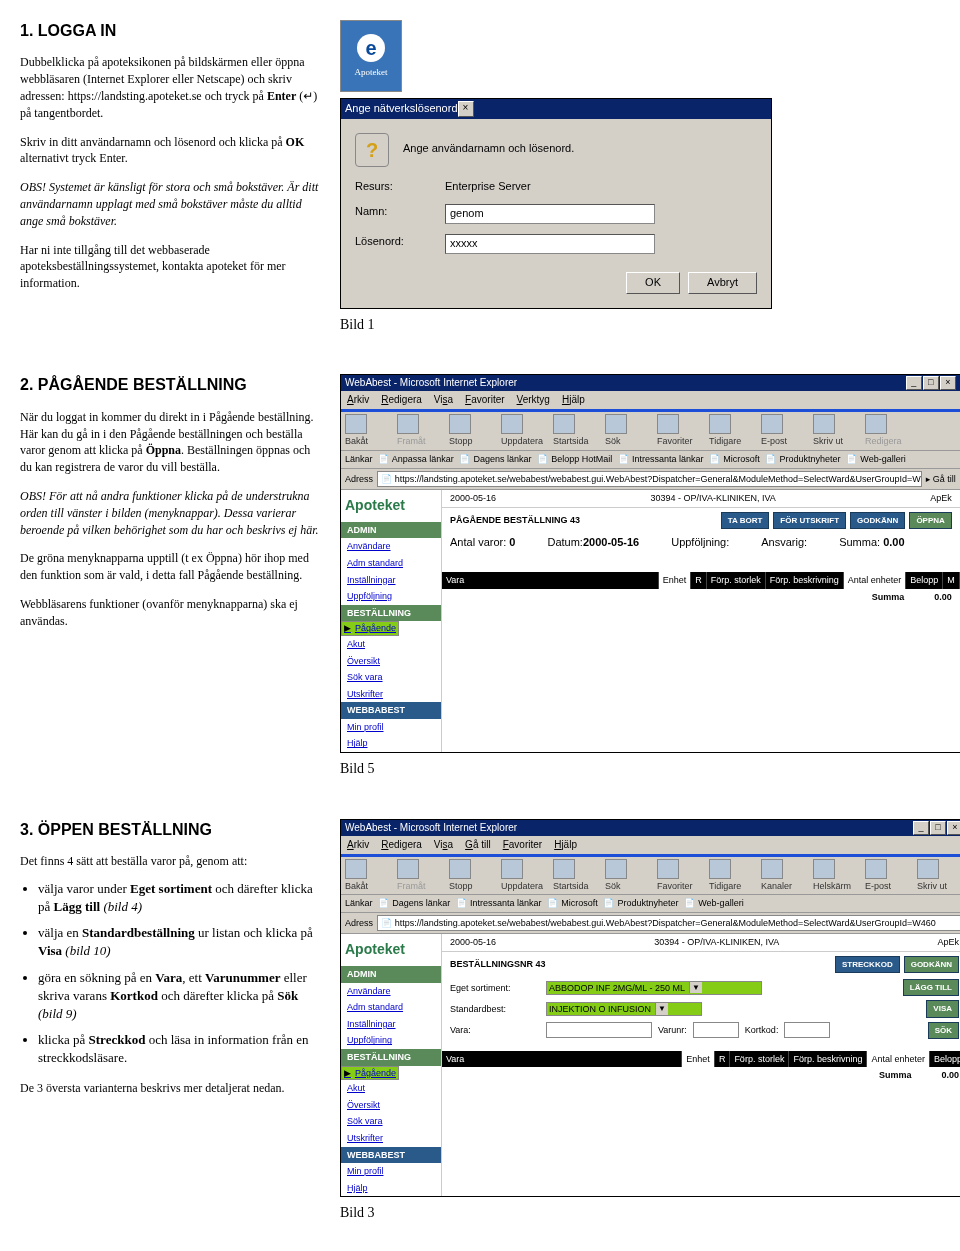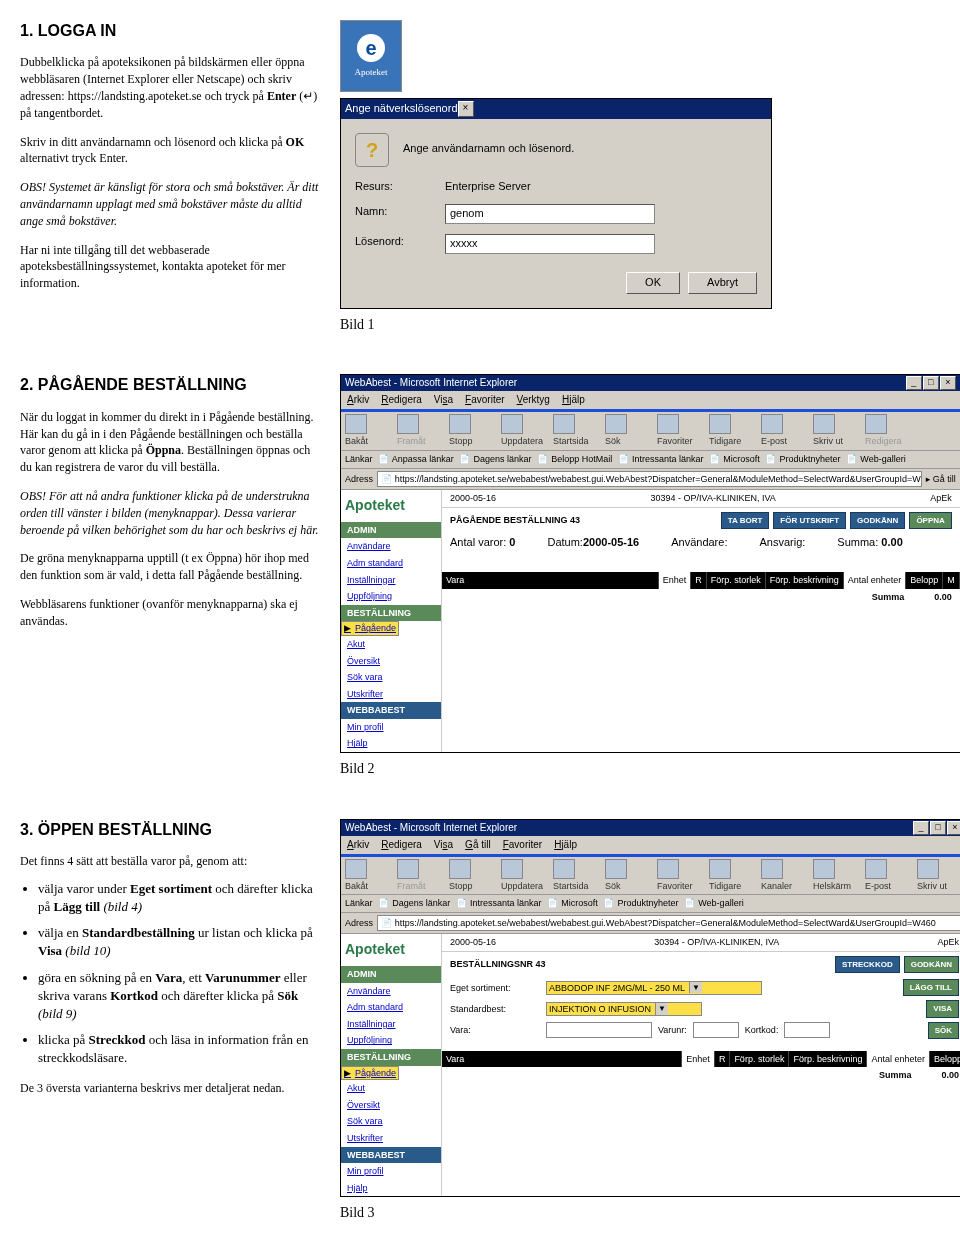--- a/index.html
+++ b/index.html
@@ -60,21 +60,21 @@
 .subhdr{display:flex;justify-content:space-between;align-items:center;padding:4px 8px;font-size:9px}
 .subhdr-title{font-weight:bold}
 .minibtn{background:#2a5a8a;color:#fff;padding:2px 6px;font-size:8px;border:1px solid #1a3a5a;font-weight:bold}
 .minibtn.g{background:#5a8a5a}
 .metarow{display:flex;gap:32px;padding:2px 8px;font-size:11px}
 .tblhdr{display:flex;background:#000;color:#fff;font-size:9px}
 .tblhdr>div{padding:2px 4px;border-right:1px solid #444}
 .tblhdr .inv{background:#fff;color:#000}
 .sumrow{display:flex;justify-content:flex-end;gap:30px;padding:2px 8px;font-size:9px}
 .formrow{display:flex;align-items:center;padding:2px 8px;gap:6px;font-size:9px}
-.sel{background:#fde047;border:1px solid #888;padding:0 2px;display:inline-flex;align-items:center;gap:4px}
+.sel{background:#84cc16;border:1px solid #888;padding:0 2px;display:inline-flex;align-items:center;gap:4px}
 .sel .dd{background:#d4d0c8;border-left:1px solid #888;padding:0 2px;font-size:8px}
 .txtf{background:#fff;border:1px solid #888;padding:0 2px;min-width:40px;height:14px}
 </style>
 </head>
 <body>
 
 <div class="section">
   <div class="left-col">
     <h2>1. LOGGA IN</h2>
     <p><span>Dubbelklicka på apoteksikonen på bildskärmen eller öppna webbläsaren (Internet Explorer eller Netscape) och skriv adressen: https://landsting.apoteket.se och tryck på </span><b>Enter</b><span> (↵) på tangentbordet.</span></p>
@@ -235,21 +235,21 @@
             <div style="display:flex;gap:4px">
               <div class="minibtn">TA BORT</div>
               <div class="minibtn">FÖR UTSKRIFT</div>
               <div class="minibtn">GODKÄNN</div>
               <div class="minibtn g">ÖPPNA</div>
             </div>
           </div>
           <div class="metarow">
             <span><span>Antal varor:</span> <b>0</b></span>
             <span><span>Datum:</span><b>2000-05-16</b></span>
-            <span>Användare:</span>
+            <span>Uppföljning:</span>
             <span>Ansvarig:</span>
             <span><span>Summa:</span> <b>0.00</b></span>
           </div>
           <div style="height:20px"></div>
           <div class="tblhdr">
             <div style="flex:3">Vara</div>
             <div class="inv">Enhet</div>
             <div>R</div>
             <div>Förp. storlek</div>
             <div>Förp. beskrivning</div>
@@ -257,21 +257,21 @@
             <div>Belopp</div>
             <div>M</div>
           </div>
           <div class="sumrow">
               <b>Summa</b>
               <b>0.00</b>
             </div>
         </div>
       </div>
     </div>
-    <div class="caption">Bild 2</div>
+    <div class="caption">Bild 5</div>
   </div>
 </div>
 
 <div class="section">
   <div class="left-col">
     <h2>3. ÖPPEN BESTÄLLNING</h2>
     <p>Det finns 4 sätt att beställa varor på, genom att:</p>
     <ul>
       <li>välja varor under <b>Eget sortiment</b> och därefter klicka på <b>Lägg till</b> <i>(bild 4)</i></li>
       <li>välja en <b>Standardbeställning</b> ur listan och klicka på <b>Visa</b> <i>(bild 10)</i></li>

